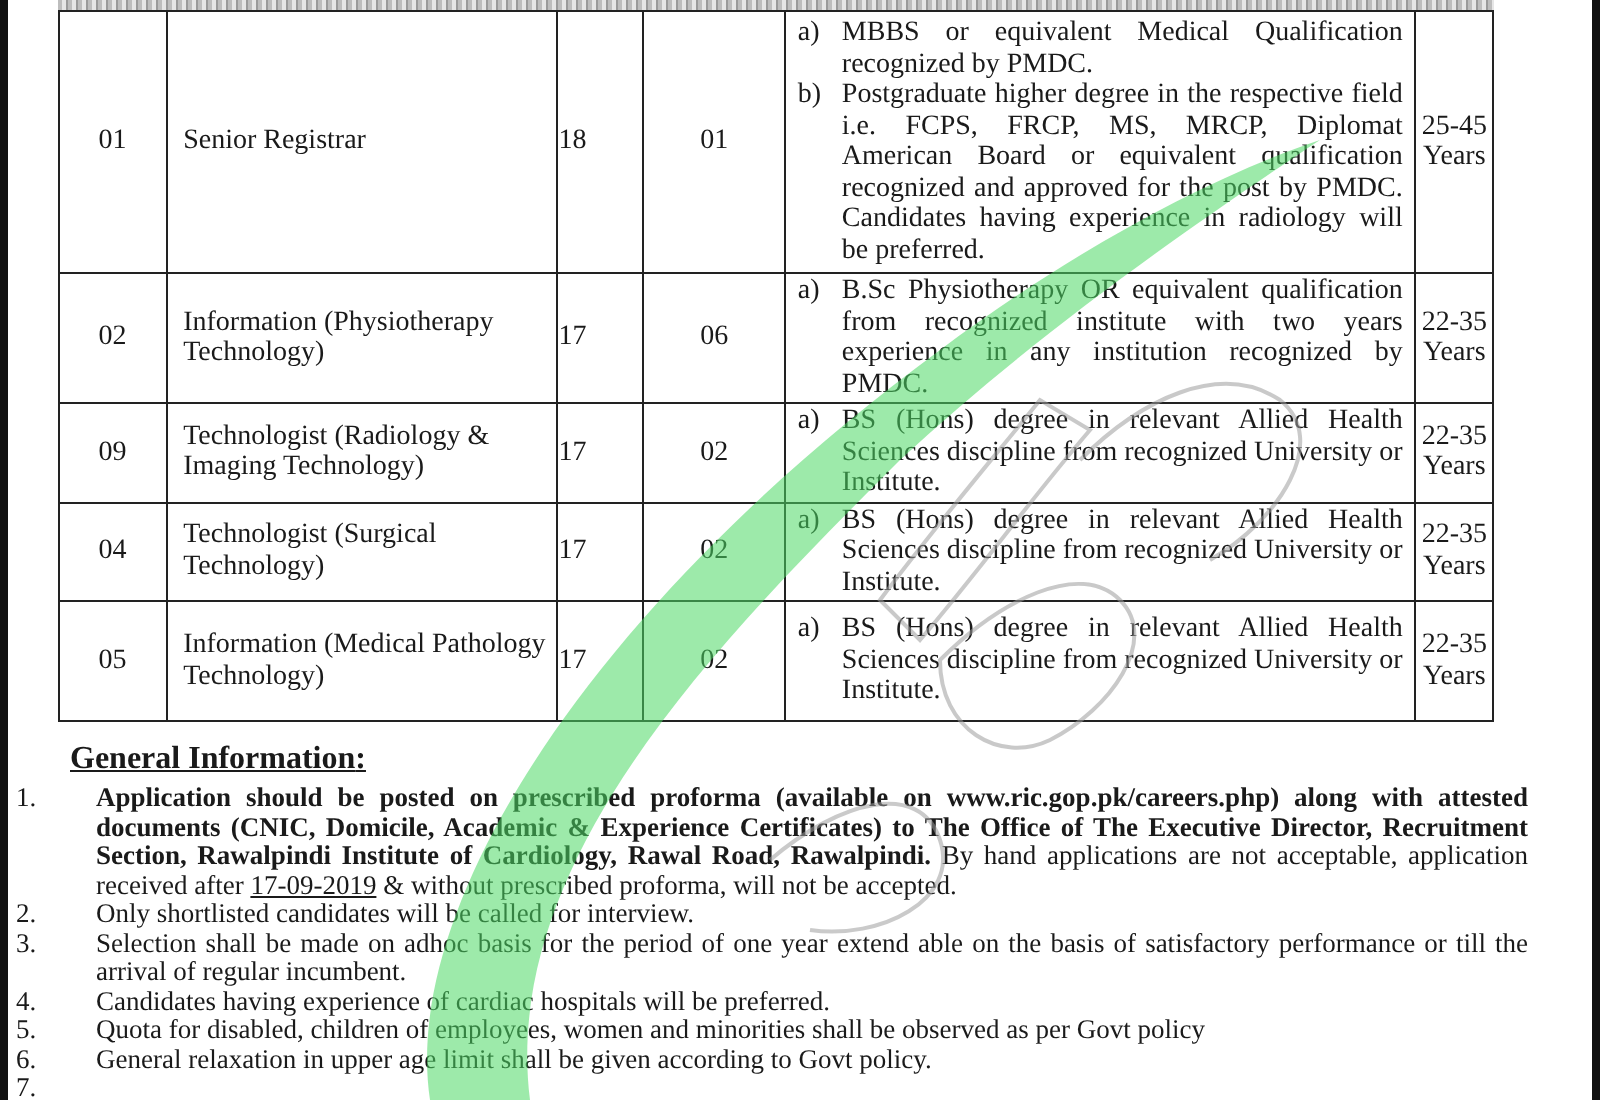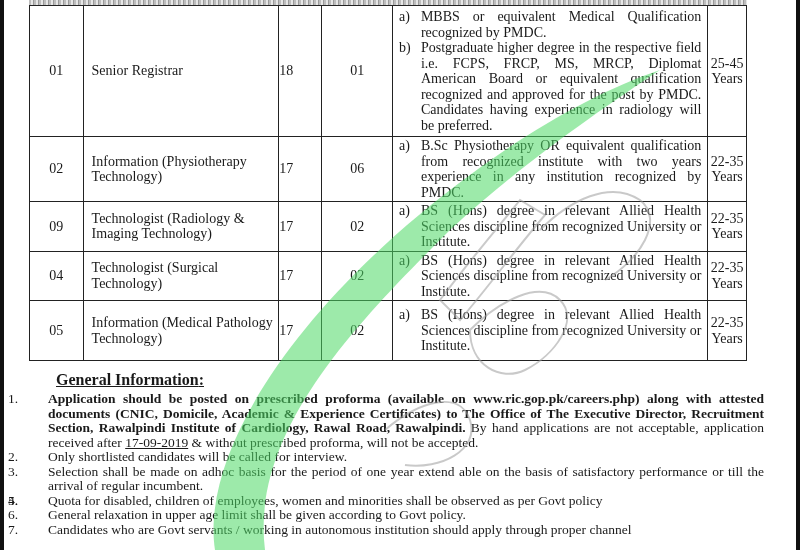--- a/index.html
+++ b/index.html
@@ -72,21 +72,21 @@
     .general {
       position: absolute;
       left: 0;
       top: 373px;
       width: 800px;
       font-size: 13.5px;
       line-height: 14.5px;
     }
     .general-title {
       position: absolute;
-      left: 56px;
+      left: 35px;
       top: 0;
       font-weight: bold;
       font-size: 16px;
       text-decoration: underline;
     }
     .general-title .colon { text-decoration: none; }
     .info-list {
       position: absolute;
       left: 0;
       top: 19px;
@@ -223,32 +223,32 @@
     <div class="info-item">
       <span class="num">2.</span>
       <span class="txt">Only shortlisted candidates will be called for interview.</span>
     </div>
     <div class="info-item">
       <span class="num">3.</span>
       <span class="txt">Selection shall be made on adhoc basis for the period of one year extend able on the basis of satisfactory performance or till the arrival of regular incumbent.</span>
     </div>
     <div class="info-item">
       <span class="num">4.</span>
+      <span class="txt">Candidates having experience of cardiac hospitals will be preferred.</span>
     </div>
     <div class="info-item">
       <span class="num">5.</span>
       <span class="txt">Quota for disabled, children of employees, women and minorities shall be observed as per Govt policy</span>
     </div>
     <div class="info-item">
       <span class="num">6.</span>
       <span class="txt">General relaxation in upper age limit shall be given according to Govt policy.</span>
     </div>
     <div class="info-item">
       <span class="num">7.</span>
-      <span class="txt">Candidates who are Govt servants / working in autonomous institution should apply through proper channel</span>
     </div>
   </div>
 </div>
 
 <svg class="watermark" viewBox="0 0 800 550" xmlns="http://www.w3.org/2000/svg">
   <path d="M 215 550 C 200 450, 300 300, 470 175 C 530 130, 600 90, 660 70 C 600 110, 520 165, 450 230 C 360 320, 250 430, 265 550 Z" fill="#4cd964" opacity="0.55"></path>
   <g fill="none" stroke="#9e9e9e" stroke-width="2" opacity="0.55">
     <path d="M 440 300 C 470 260, 500 225, 520 200 L 545 215 C 515 250, 490 285, 460 320 Z"></path>
     <path d="M 470 330 C 500 300, 540 280, 560 300 C 580 320, 555 355, 525 370 C 500 382, 470 365, 470 330 Z"></path>
     <path d="M 540 230 C 570 200, 610 180, 640 200 C 665 220, 640 260, 605 280"></path>

